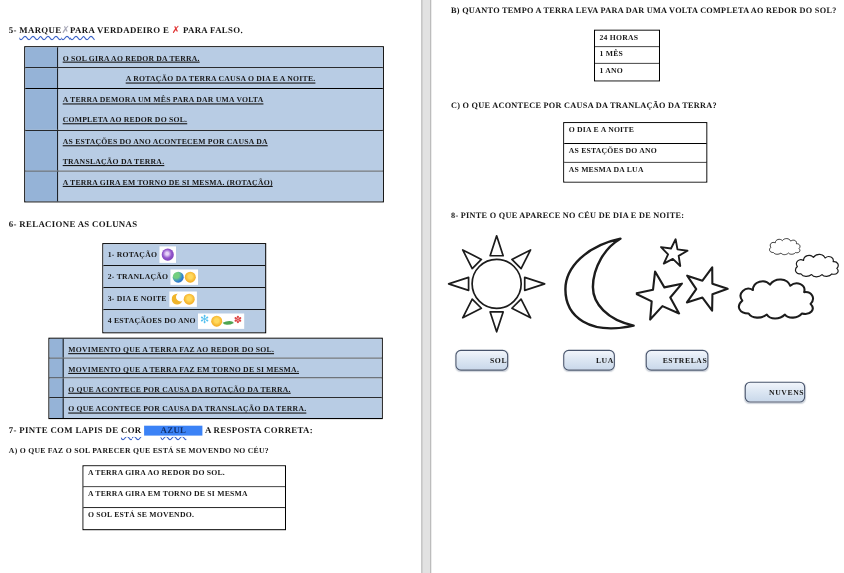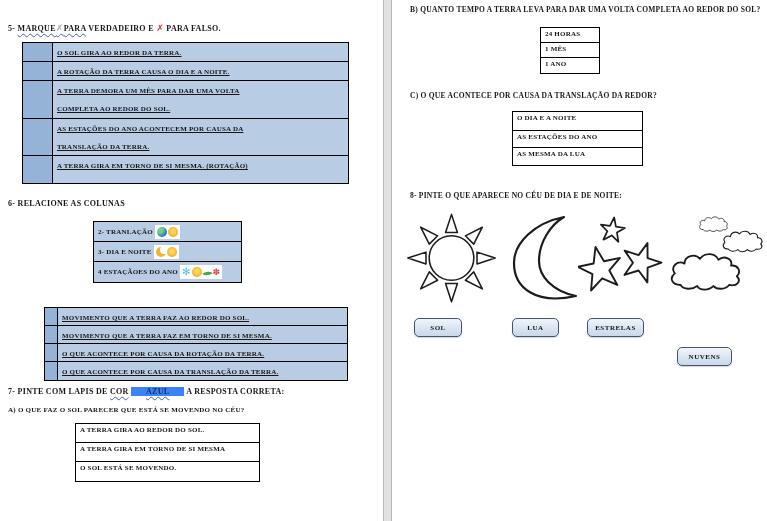--- a/index.html
+++ b/index.html
@@ -31,21 +31,21 @@
   .ic-swirl{width:11px;height:11px;border-radius:50%;background:radial-gradient(circle at 45% 42%,#e6d3f8 0 14%,#9356cd 45%,#6a30a8 100%);}
   .ic-earth{width:10px;height:10px;border-radius:50%;background:radial-gradient(circle at 32% 32%,#74cf80 0 28%,#2f7fd3 62%,#1f5fae 100%);}
   .ic-sun{width:10px;height:10px;border-radius:50%;background:radial-gradient(circle at 50% 45%,#ffd95e 25%,#f2a71b 75%);}
   .ic-moon{width:10px;height:10px;border-radius:50%;background:transparent;box-shadow:inset 3px -2px 0 1px #f0b52b;}
   .ic-snowflake::before{content:"✻";color:#55c0ef;font-size:10px;line-height:10px;font-family:"DejaVu Sans",sans-serif;}
   .ic-leaf{width:9px;height:5px;background:#4da552;border-radius:0 100% 0 100%;transform:rotate(-28deg);margin-top:3px;}
   .ic-flower::before{content:"✽";color:#dd4848;font-size:9px;line-height:9px;font-family:"DejaVu Sans",sans-serif;}
   
   .chip{position:absolute;top:318px;height:19px;border:1px solid #46536b;border-radius:5px;
         background:linear-gradient(180deg,#f1f5fb 0%,#dde7f3 45%,#c9d8ea 100%);
-        display:flex;align-items:center;justify-content:center;font-size:7px;letter-spacing:.5px;
+        display:flex;align-items:center;justify-content:flex-end;font-size:7px;letter-spacing:.5px;
         box-shadow:0 1px 1px rgba(60,80,110,.25);box-sizing:border-box;}
   
   #gutter{position:absolute;left:383px;top:0;width:9px;height:521px;background:#e2e2e2;
           border-left:1px solid #b8b8b8;border-right:1px solid #b8b8b8;box-sizing:border-box;}
   svg .ink{fill:#ffffff;stroke:#1c1c1c;}
 </style>
 </head>
 <body>
 
 <div id="stage">
@@ -58,41 +58,47 @@
       <span>VERDADEIRO E</span>
       <span class="redmark">✗</span>
       <span>PARA FALSO.</span>
     </div>
 
     <div class="tbl" style="left:22px;top:42px;width:327px;">
       <div class="trow" style="height:19px;">
         <div class="anscell"></div>
         <div class="stmt">O SOL GIRA AO REDOR DA TERRA.</div>
       </div>
-      <div class="trow" style="height:19px;">
+      <div class="trow" style="height:19px;text-align:center;">
         <div class="anscell"></div>
         <div class="stmt">A ROTAÇÃO DA TERRA CAUSA O DIA E A NOITE.</div>
       </div>
       <div class="trow" style="height:38px;">
         <div class="anscell"></div>
         <div class="stmt pad">A TERRA DEMORA UM MÊS PARA DAR UMA VOLTA COMPLETA AO REDOR DO SOL.</div>
       </div>
       <div class="trow" style="height:37px;">
         <div class="anscell"></div>
         <div class="stmt pad">AS ESTAÇÕES DO ANO ACONTECEM POR CAUSA DA TRANSLAÇÃO DA TERRA.</div>
       </div>
       <div class="trow" style="height:27px;">
         <div class="anscell"></div>
         <div class="stmt">A TERRA GIRA EM TORNO DE SI MESMA. (ROTAÇÃO)</div>
       </div>
     </div>
 
     <div class="abs hd" style="left:8px;top:199px;">6- RELACIONE AS COLUNAS</div>
 
     <div class="tbl" style="left:93px;top:221px;width:149px;">
+      <div class="opt6">
+        <span>1- ROTAÇÃO</span>
+        <span class="icpatch">
+            <span class="ic ic-swirl"></span>
+          </span>
+      </div>
       <div class="opt6">
         <span>2- TRANLAÇÃO</span>
         <span class="icpatch">
             <span class="ic ic-earth"></span>
             <span class="ic ic-sun"></span>
           </span>
       </div>
       <div class="opt6">
         <span>3- DIA E NOITE</span>
         <span class="icpatch">
@@ -161,21 +167,21 @@
         <div class="wcell">24 HORAS</div>
       </div>
       <div class="trow" style="height:15px;">
         <div class="wcell">1 MÊS</div>
       </div>
       <div class="trow" style="height:15px;">
         <div class="wcell">1 ANO</div>
       </div>
     </div>
 
-    <div class="abs hd-r" style="left:18px;top:91px;">C) O QUE ACONTECE POR CAUSA DA TRANSLAÇÃO DA REDOR?</div>
+    <div class="abs hd-r" style="left:18px;top:91px;">C) O QUE ACONTECE POR CAUSA DA TRANLAÇÃO DA TERRA?</div>
     <div class="tbl" style="left:120px;top:111px;width:131px;">
       <div class="trow" style="height:19px;">
         <div class="wcell">O DIA E A NOITE</div>
       </div>
       <div class="trow" style="height:17px;">
         <div class="wcell">AS ESTAÇÕES DO ANO</div>
       </div>
       <div class="trow" style="height:17px;">
         <div class="wcell">AS MESMA DA LUA</div>
       </div>

